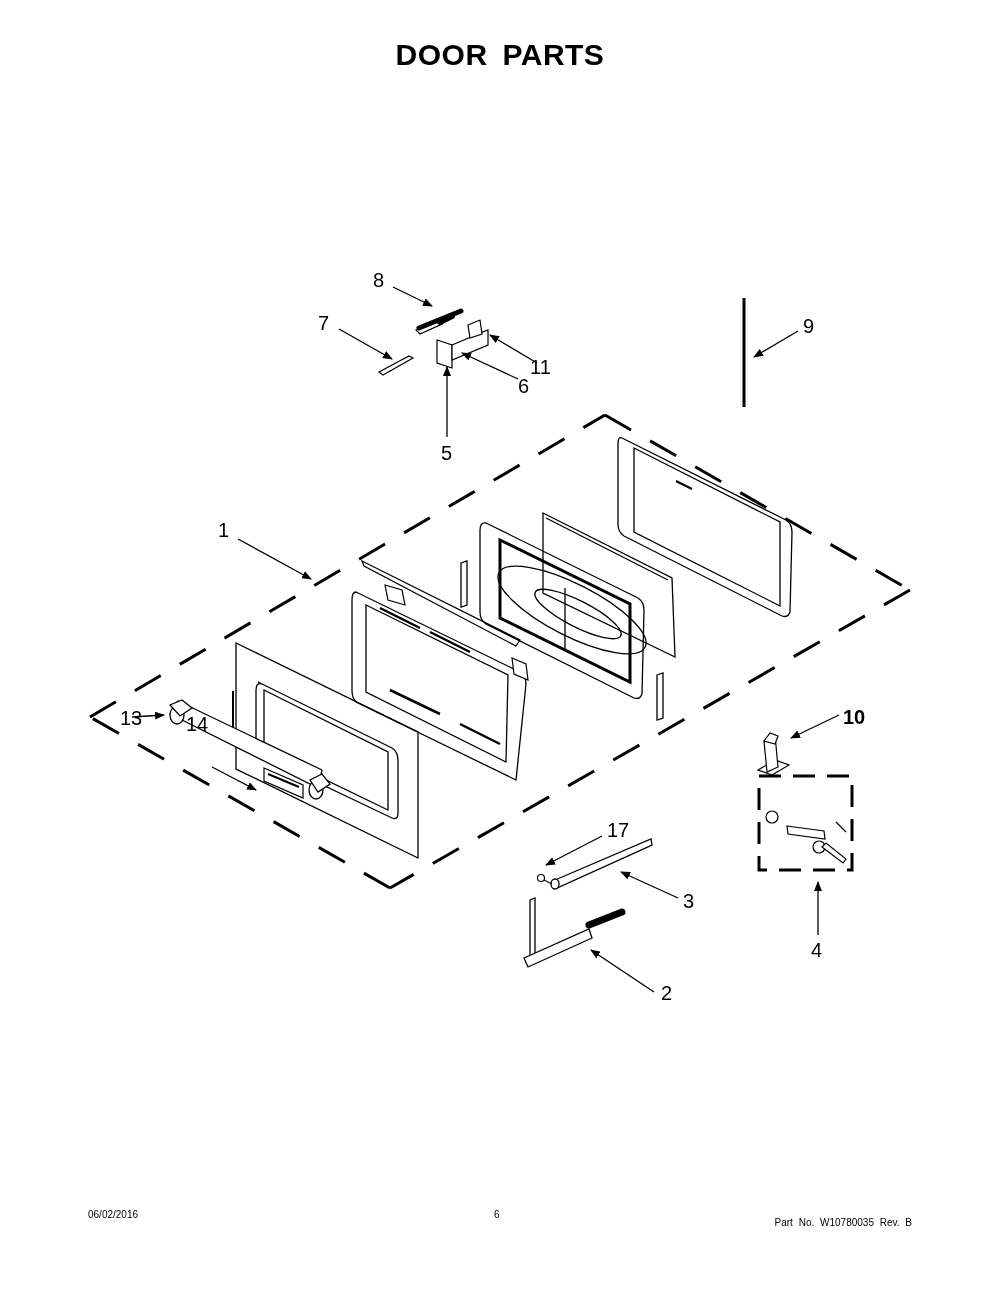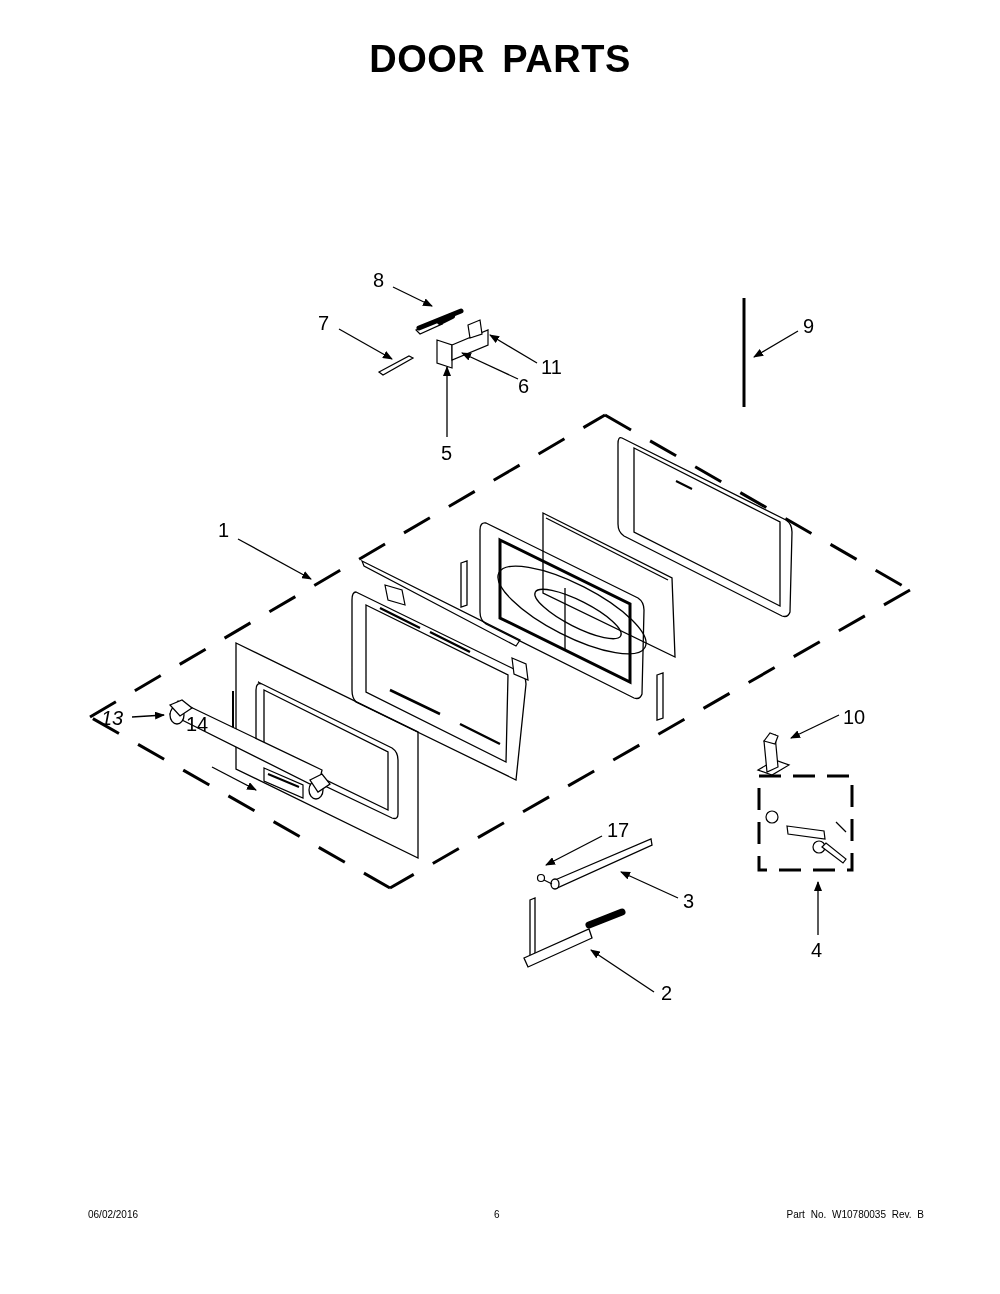--- a/index.html
+++ b/index.html
@@ -1,23 +1,23 @@
 <!DOCTYPE html>
 <html><head>
 <meta charset="utf-8">
 <style>
   html, body { margin: 0; padding: 0; background: #ffffff; }
   body { width: 1000px; height: 1294px; position: relative; overflow: hidden; font-family: "Liberation Sans", sans-serif; color: #000; }
-  .title { position: absolute; top: 38px; left: 0; width: 1000px; text-align: center; font-weight: bold; font-size: 38px; letter-spacing: 0.5px; word-spacing: 6px; }
+  .title { position: absolute; top: 38px; left: 0; width: 1000px; text-align: center; font-weight: bold; font-size: 30px; letter-spacing: 0.5px; word-spacing: 6px; }
   .diagram { position: absolute; left: 0; top: 0; width: 1000px; height: 1294px; }
   .callout { position: absolute; font-size: 20px; line-height: 20px; }
   .footer { position: absolute; top: 1209px; font-size: 10px; }
   .f-left { left: 88px; }
   .f-center { left: 494px; }
-  .f-right { right: 76px; word-spacing: 3px; }
+  .f-right { right: 88px; word-spacing: 3px; margin-top: 8px; }
 </style>
 </head>
 <body>
 
 <div class="title">DOOR PARTS</div>
 
 <svg class="diagram" viewBox="0 0 1000 1294" xmlns="http://www.w3.org/2000/svg">
   <defs>
     <marker id="ah" markerWidth="10" markerHeight="8" refX="9" refY="4" orient="auto" markerUnits="userSpaceOnUse">
       <path d="M0,0 L10,4 L0,8 Z" fill="#000"></path>
@@ -161,21 +161,21 @@
 
 <div class="callout" style="left:218px;top:520px;">1</div>
 <div class="callout" style="left:661px;top:983px;">2</div>
 <div class="callout" style="left:683px;top:891px;">3</div>
 <div class="callout" style="left:811px;top:940px;">4</div>
 <div class="callout" style="left:441px;top:443px;">5</div>
 <div class="callout" style="left:518px;top:376px;">6</div>
 <div class="callout" style="left:318px;top:313px;">7</div>
 <div class="callout" style="left:373px;top:270px;">8</div>
 <div class="callout" style="left:803px;top:316px;">9</div>
-<div class="callout" style="left:843px;top:707px;">10</div>
-<div class="callout" style="left:541px;top:357px;">11</div>
+<div class="callout" style="left:843px;top:707px;font-weight:bold;">10</div>
+<div class="callout" style="left:530px;top:357px;">11</div>
 <div class="callout" style="left:607px;top:820px;">17</div>
-<div class="callout" style="left:101px;top:708px;font-style:italic;">13</div>
+<div class="callout" style="left:120px;top:708px;">13</div>
 <div class="callout" style="left:186px;top:714px;">14</div>
 
 <div class="footer f-left">06/02/2016</div>
 <div class="footer f-center">6</div>
 <div class="footer f-right">Part No.  W10780035  Rev.  B</div>
 
 </body></html>

